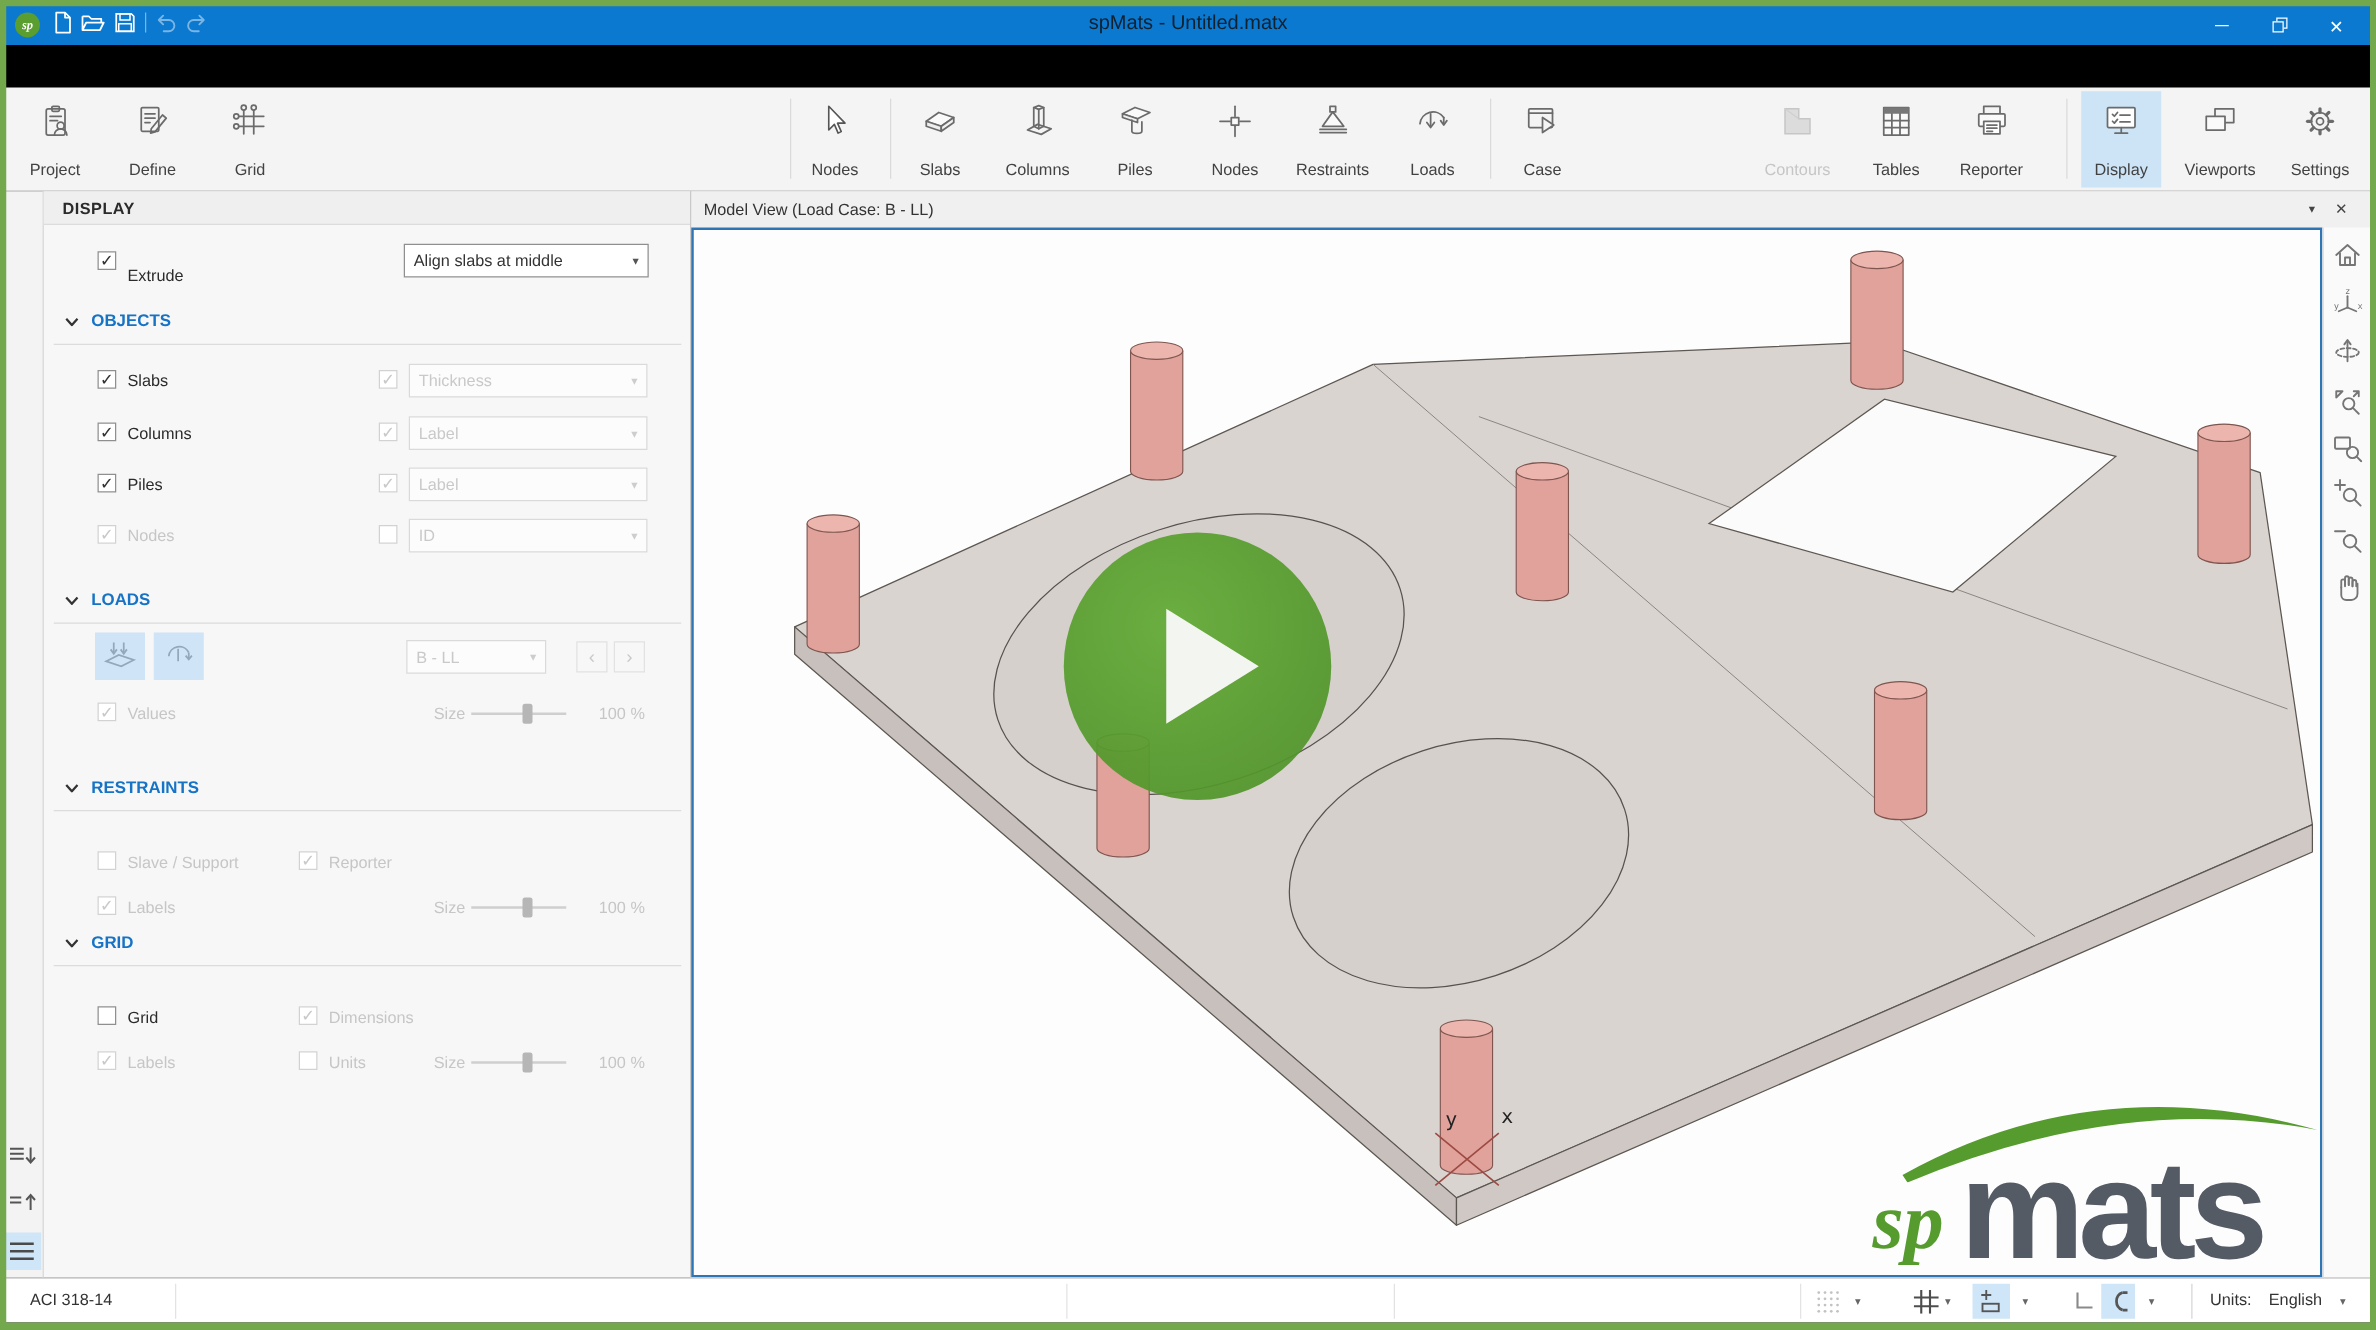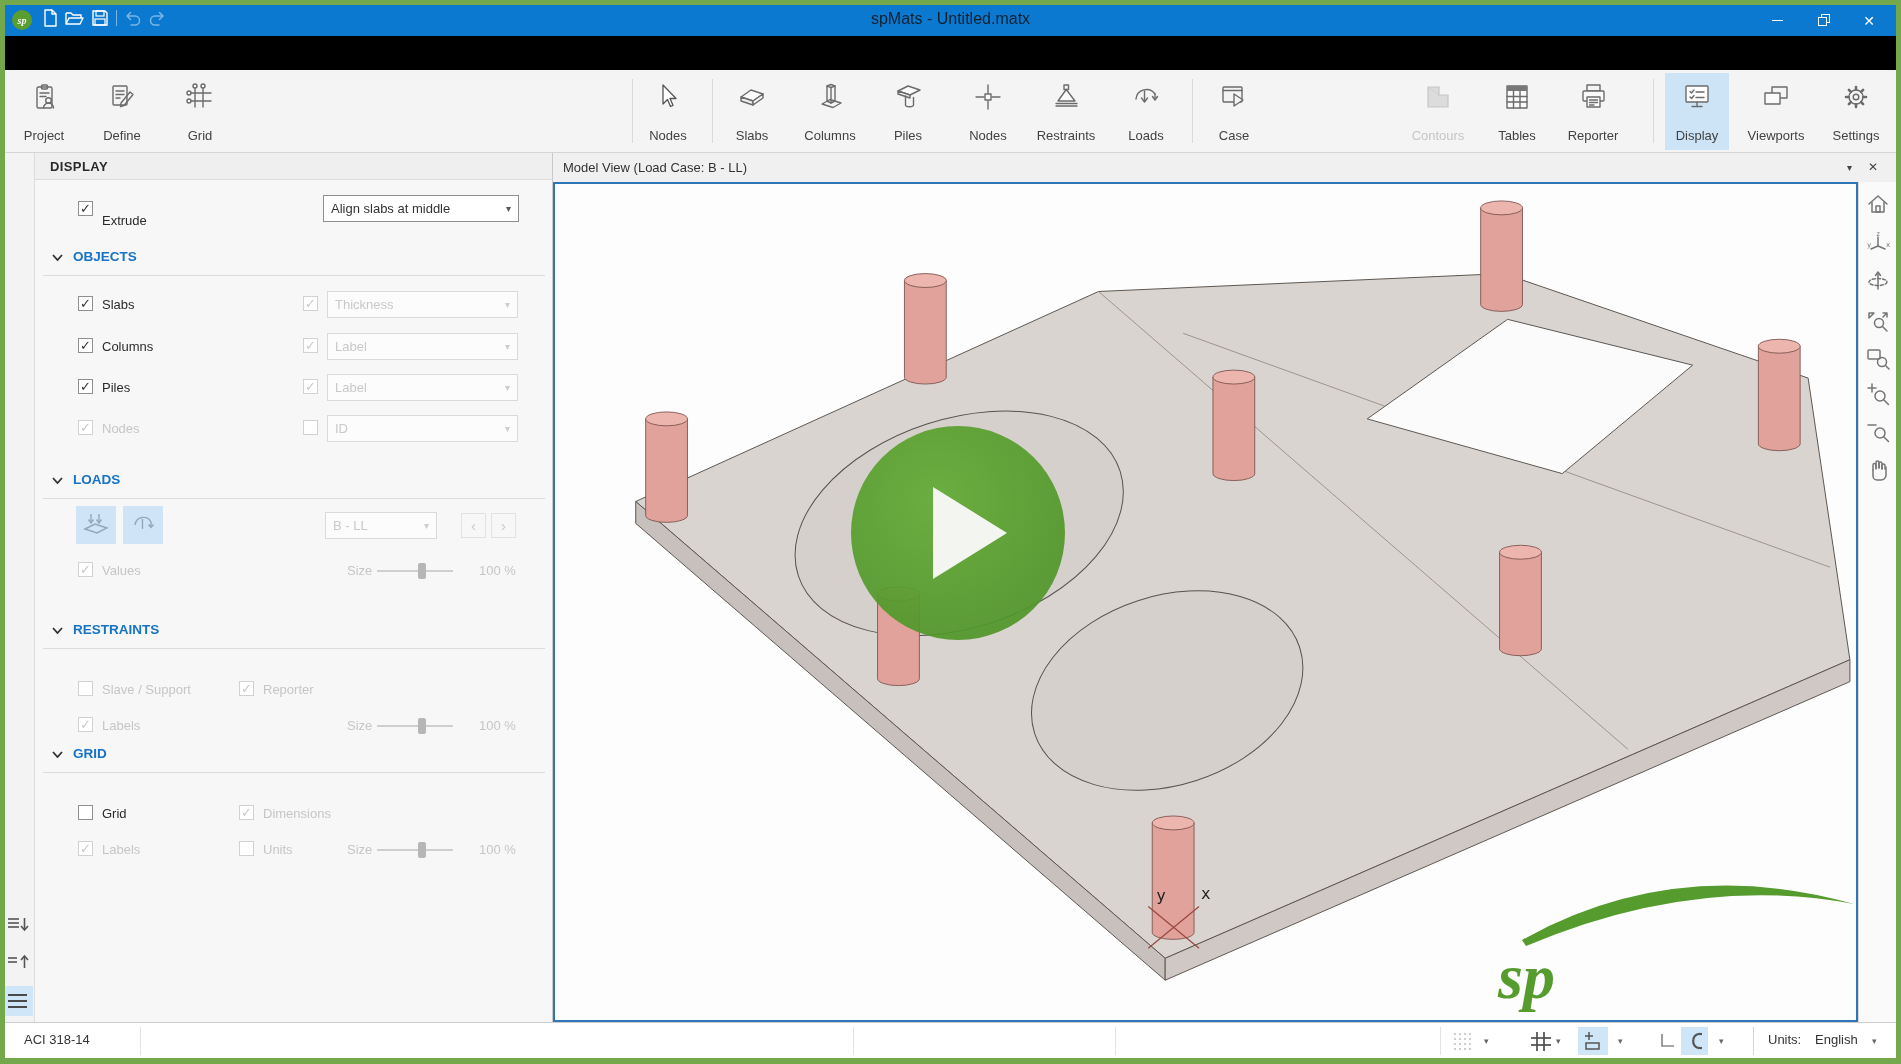--- a/index.html
+++ b/index.html
@@ -587,20 +587,21 @@
 
   <div id="play">
     <div id="play-tri"></div>
   </div>
 
   <div id="logo">
     <svg class="abs" style="left:18px;top:-14px" width="345" height="72" viewBox="0 0 345 72">
       <path d="M6,66 Q160,-20 338,30 Q180,0 10,72 Z" fill="#569b2e"></path>
       </svg>
     <span id="logo-sp">sp</span>
+    <span id="logo-mats">mats</span>
   </div>
 
   <div id="statusbar">
     <span class="abs" style="left:24px;top:9px">ACI 318-14</span>
     <div class="vline" style="left:140px"></div>
     <div class="vline" style="left:853px"></div>
     <div class="vline" style="left:1115px"></div>
     <div class="vline" style="left:1440px"></div>
 
     <svg class="sbico" style="left:1453px;top:9px" width="19" height="19" viewBox="0 0 19 19">

